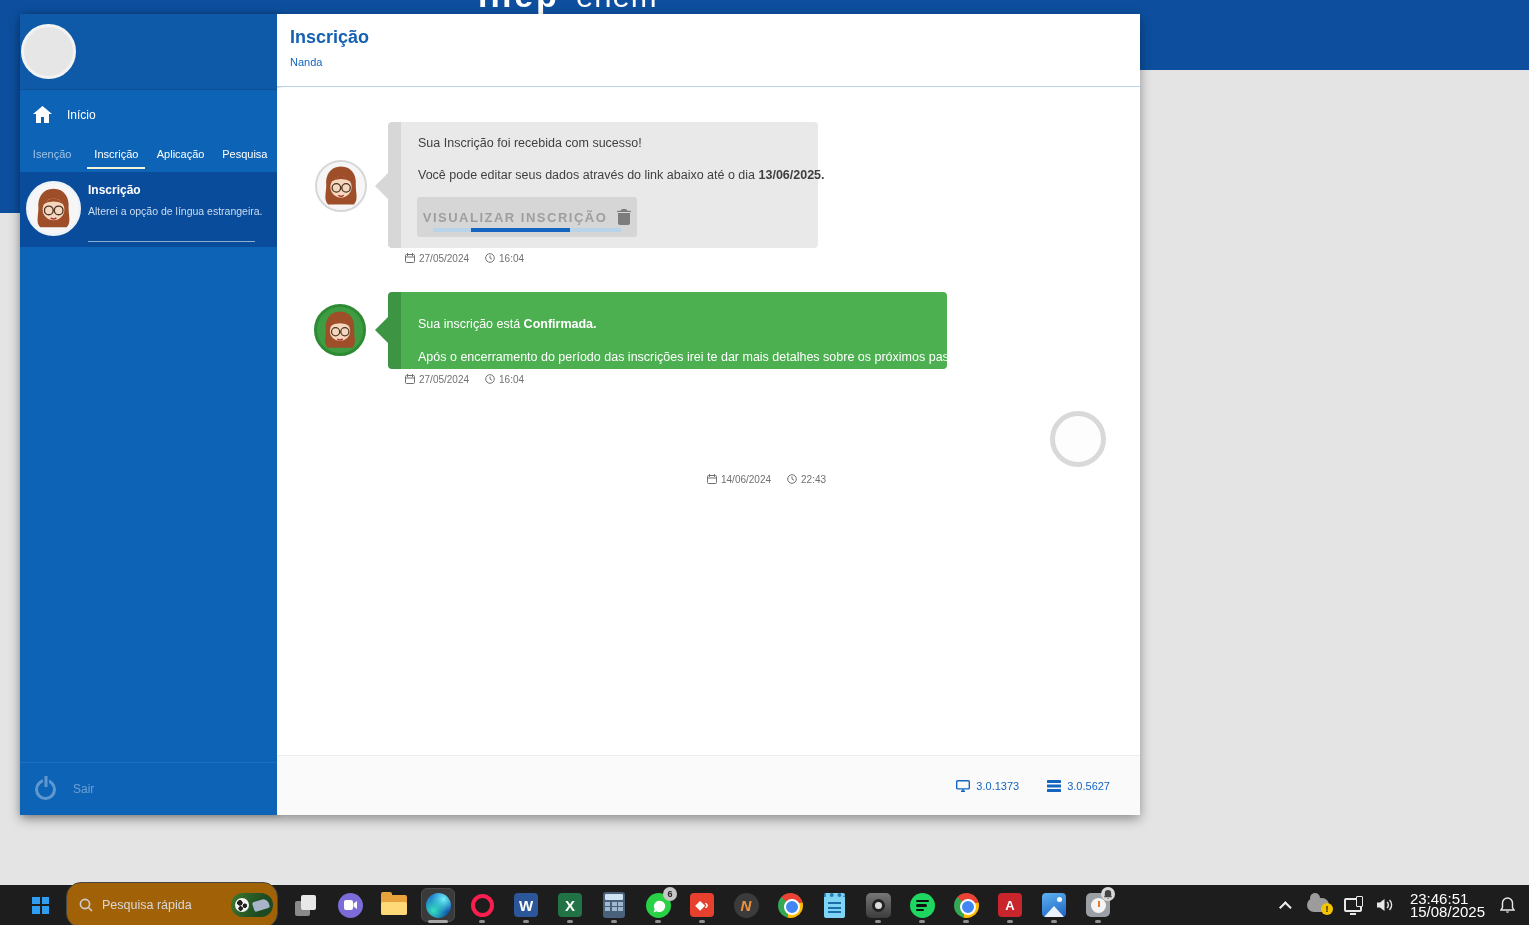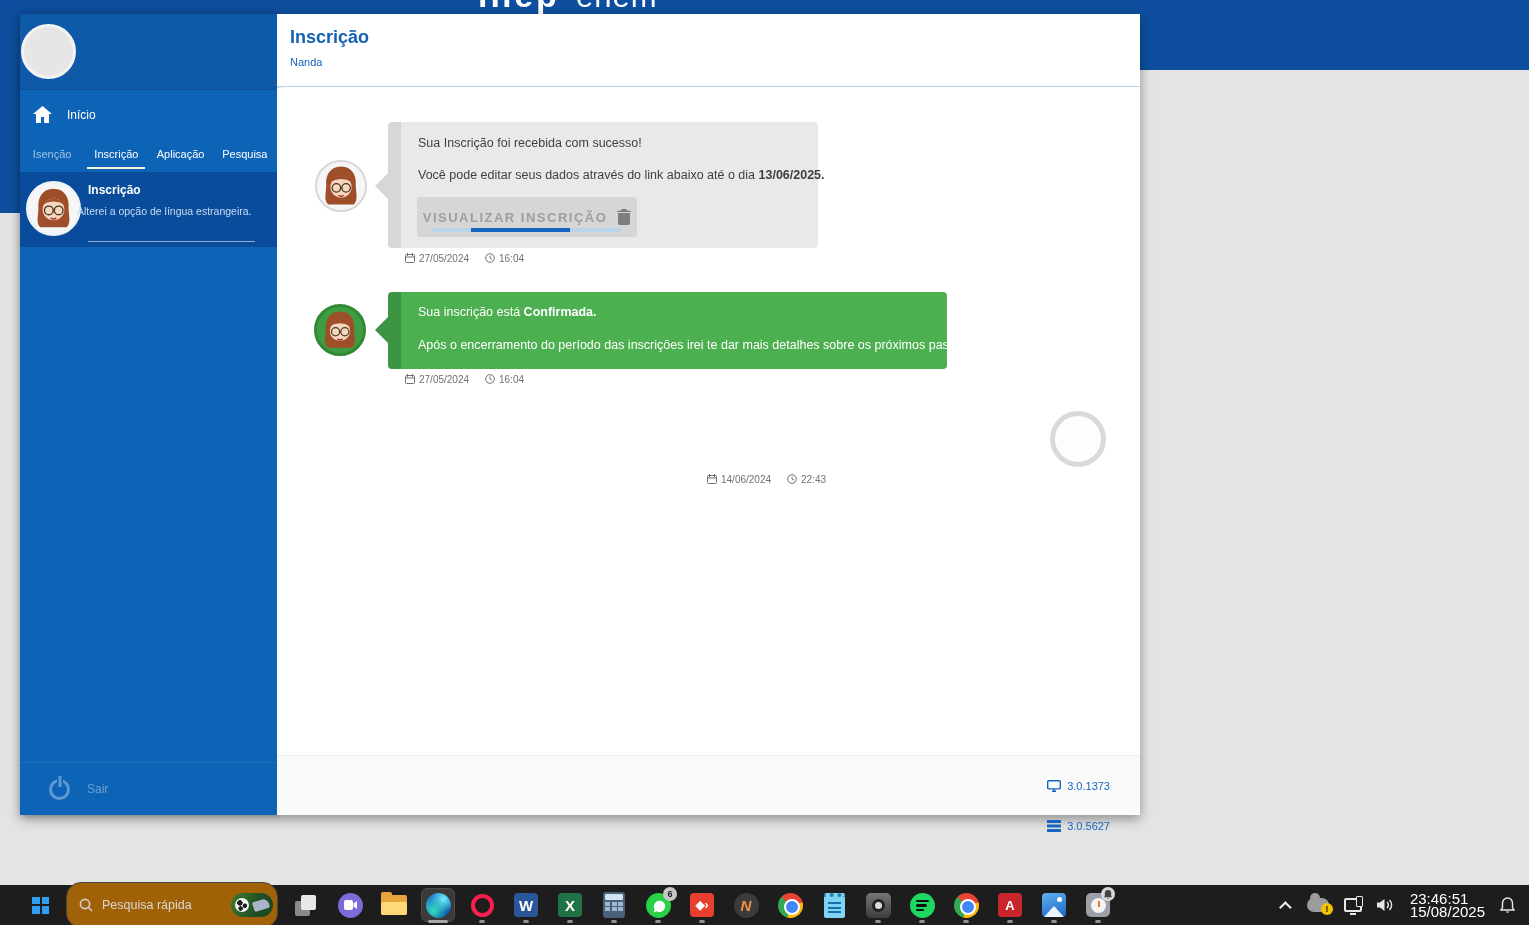--- a/index.html
+++ b/index.html
@@ -26,59 +26,59 @@
   .home-row { height:49px; display:flex; align-items:center; gap:15px; padding-left:13px;
               color:#fff; font-size:12px; cursor:pointer; }
   .tabs-row { height:33px; display:flex; font-size:11px; color:#fff; }
   .tab { flex:1; text-align:center; line-height:30px; position:relative; cursor:pointer; }
   .tab.dim { color:rgba(255,255,255,.6); }
   .tab.active::after { content:''; position:absolute; left:5%; right:5%; bottom:3px; height:2px; background:#f4f2d4; }
   .notif { height:75px; background:#0a4c9c; position:relative; cursor:pointer; }
   .notif-avatar { position:absolute; left:6px; top:9px; width:55px; height:55px; border-radius:50%;
                   background:#fff; border:3px solid #eef3f8; overflow:hidden; }
   .notif-title { position:absolute; left:68px; top:11px; font-size:12px; font-weight:bold; color:#fff; }
-  .notif-sub { position:absolute; left:57px; top:33px; font-size:10.5px; color:#c9dcf1; }
+  .notif-sub { position:absolute; left:68px; top:33px; font-size:10.5px; color:#c9dcf1; }
   .notif-line { position:absolute; left:68px; right:22px; bottom:5px; height:1px; background:rgba(255,255,255,.55); }
   .logout-row { position:absolute; left:0; right:0; bottom:0; height:53px; display:flex; align-items:center;
-                gap:17px; padding-left:29px; color:rgba(255,255,255,.38); font-size:12px;
+                gap:17px; padding-left:15px; color:rgba(255,255,255,.38); font-size:12px;
                 border-top:1px solid rgba(255,255,255,.07); cursor:pointer; }
   .power { width:21px; height:21px; border:3px solid rgba(255,255,255,.34); border-radius:50%; position:relative; }
   .power::before { content:''; position:absolute; top:-5px; left:50%; transform:translateX(-50%);
                    width:6px; height:6px; background:#0d63b6; }
   .power::after { content:''; position:absolute; top:-6px; left:50%; transform:translateX(-50%);
                   width:3px; height:11px; background:rgba(255,255,255,.34); }
 
   
   .notif-avatar svg, .chat-avatar svg { width:100%; height:100%; display:block; }
 
   
   .main { position:absolute; left:257px; top:0; right:0; bottom:0; }
   .main-header { height:73px; background:#fff; border-bottom:1px solid #b9d2ea; position:relative; }
   .page-title { position:absolute; left:13px; top:13px; font-size:18px; font-weight:bold; color:#1460b3; }
   .page-sub { position:absolute; left:13px; top:42px; font-size:11px; color:#1565c0; }
   .chat { position:absolute; left:0; right:0; top:74px; bottom:60px; background:#fff; }
   .card-footer { position:absolute; left:0; right:0; bottom:0; height:60px; background:#fafafa; border-top:1px solid #ededed; }
   .versions { position:absolute; right:30px; top:24px; display:flex; gap:28px; align-items:flex-start;
-              color:#1565c0; font-size:11px;flex-direction:column; }
+              color:#1565c0; font-size:11px; }
   .ver-item { display:flex; align-items:center; gap:6px; }
 
   
   .chat-avatar { position:absolute; width:52px; height:52px; border-radius:50%; overflow:hidden; }
   .av-gray { border:2px solid #d7d7d7; background:#f4f4f4; }
   .av-green { border:3px solid #2e8b33; background:#3e9c43; }
   .bubble { position:absolute; border-radius:4px; }
   .b1 { left:111px; top:34px; width:430px; height:126px; background:#e9e9e9; border-left:13px solid #d7d7d7; }
   .b2 { left:111px; top:204px; width:559px; height:77px; background:#4caf50; border-left:13px solid #3d9442; }
   .b3 { left:430px; top:333px; width:288px; height:47px; background:#ececec; border-right:13px solid #dadada; }
   .tail-l { position:absolute; left:-40px; width:0; height:0; border:14px solid transparent; }
   .b1 .tail-l { top:50px; border-right-color:#d7d7d7; }
   .b2 .tail-l { top:24px; border-right-color:#3d9442; }
   .tail-r { position:absolute; right:-40px; top:10px; width:0; height:0; border:14px solid transparent; border-left-color:#dadada; }
   .msg-line { position:absolute; left:17px; font-size:12.5px; color:#3f3f3f; white-space:nowrap; }
-  .b2 .msg-line { color:#fff; }
+  .b2 .msg-line { color:#fff;margin-top:12px; }
   .b3 .msg-line { left:22px; }
   .msg-line b { font-weight:bold; }
   .viz-btn { position:absolute; left:16px; top:75px; width:220px; height:40px; background:#d6d6d6;
              border:none; border-radius:3px; color:#9e9e9e; font-weight:bold; font-size:13px;
              letter-spacing:1.5px; font-family:"Liberation Sans",sans-serif; cursor:pointer;
              display:flex; align-items:center; justify-content:center; gap:10px; }
   .prog { position:absolute; left:16px; right:16px; bottom:5px; height:4px; background:#b9d3eb; }
   .prog-fill { position:absolute; left:20%; width:53%; top:0; bottom:0; background:#1565c0; }
   .stamp { position:absolute; display:flex; align-items:flex-start; gap:4px; font-size:10px; color:#707070; }
   .stamp .gap { width:8px; }

